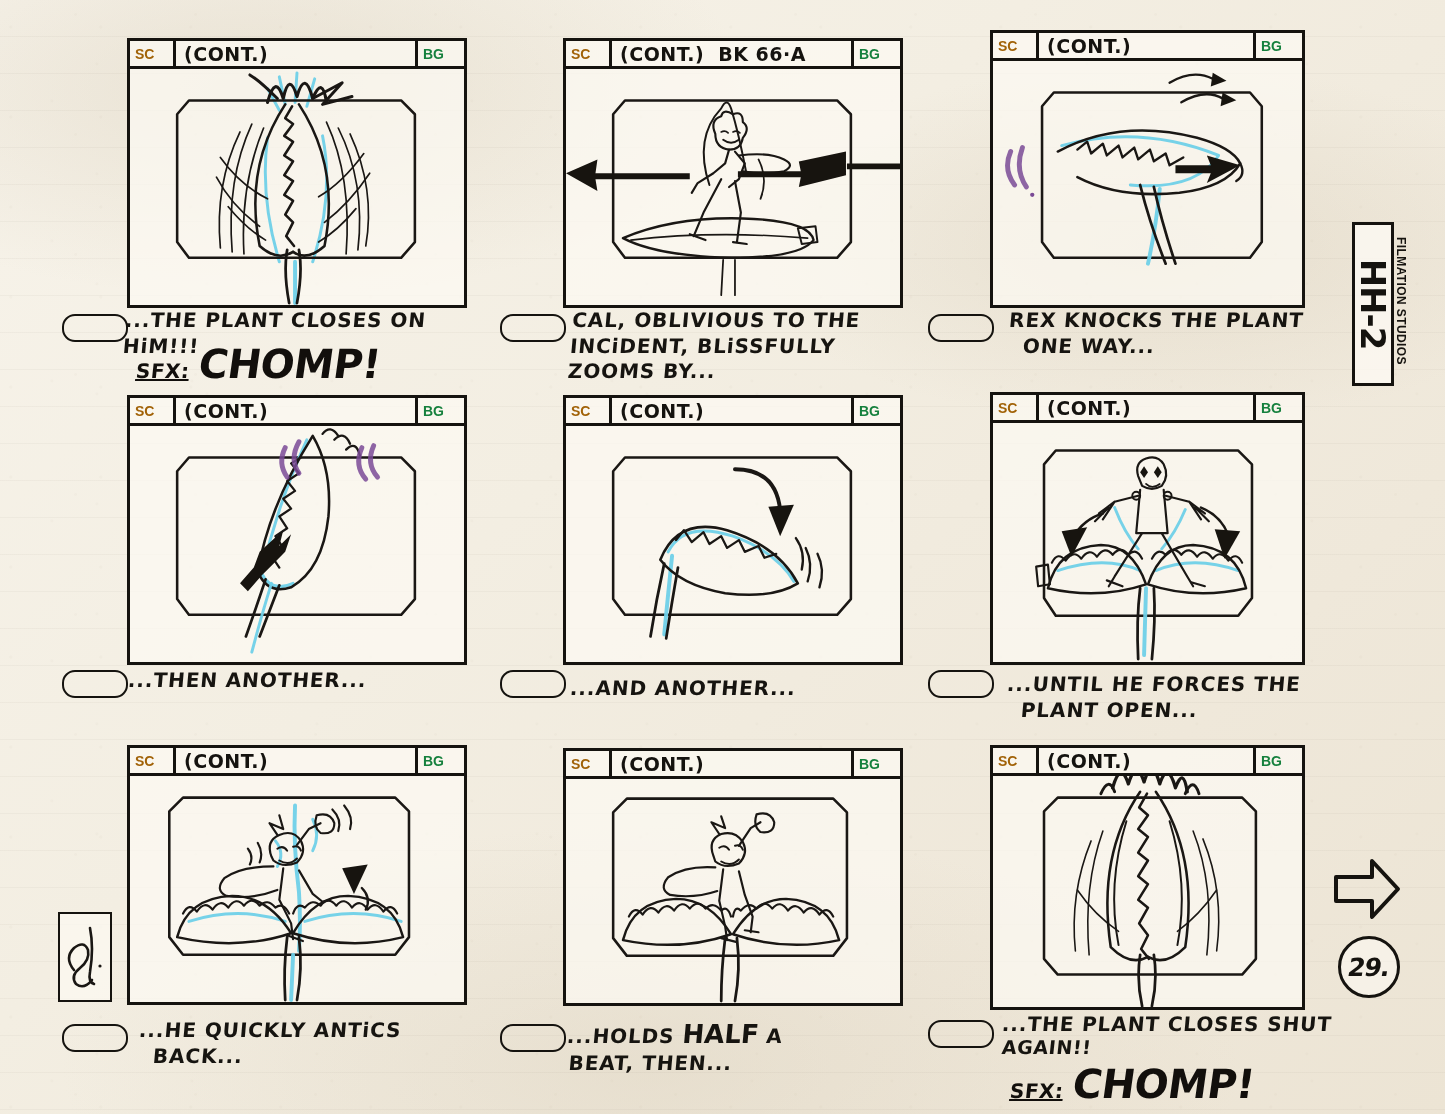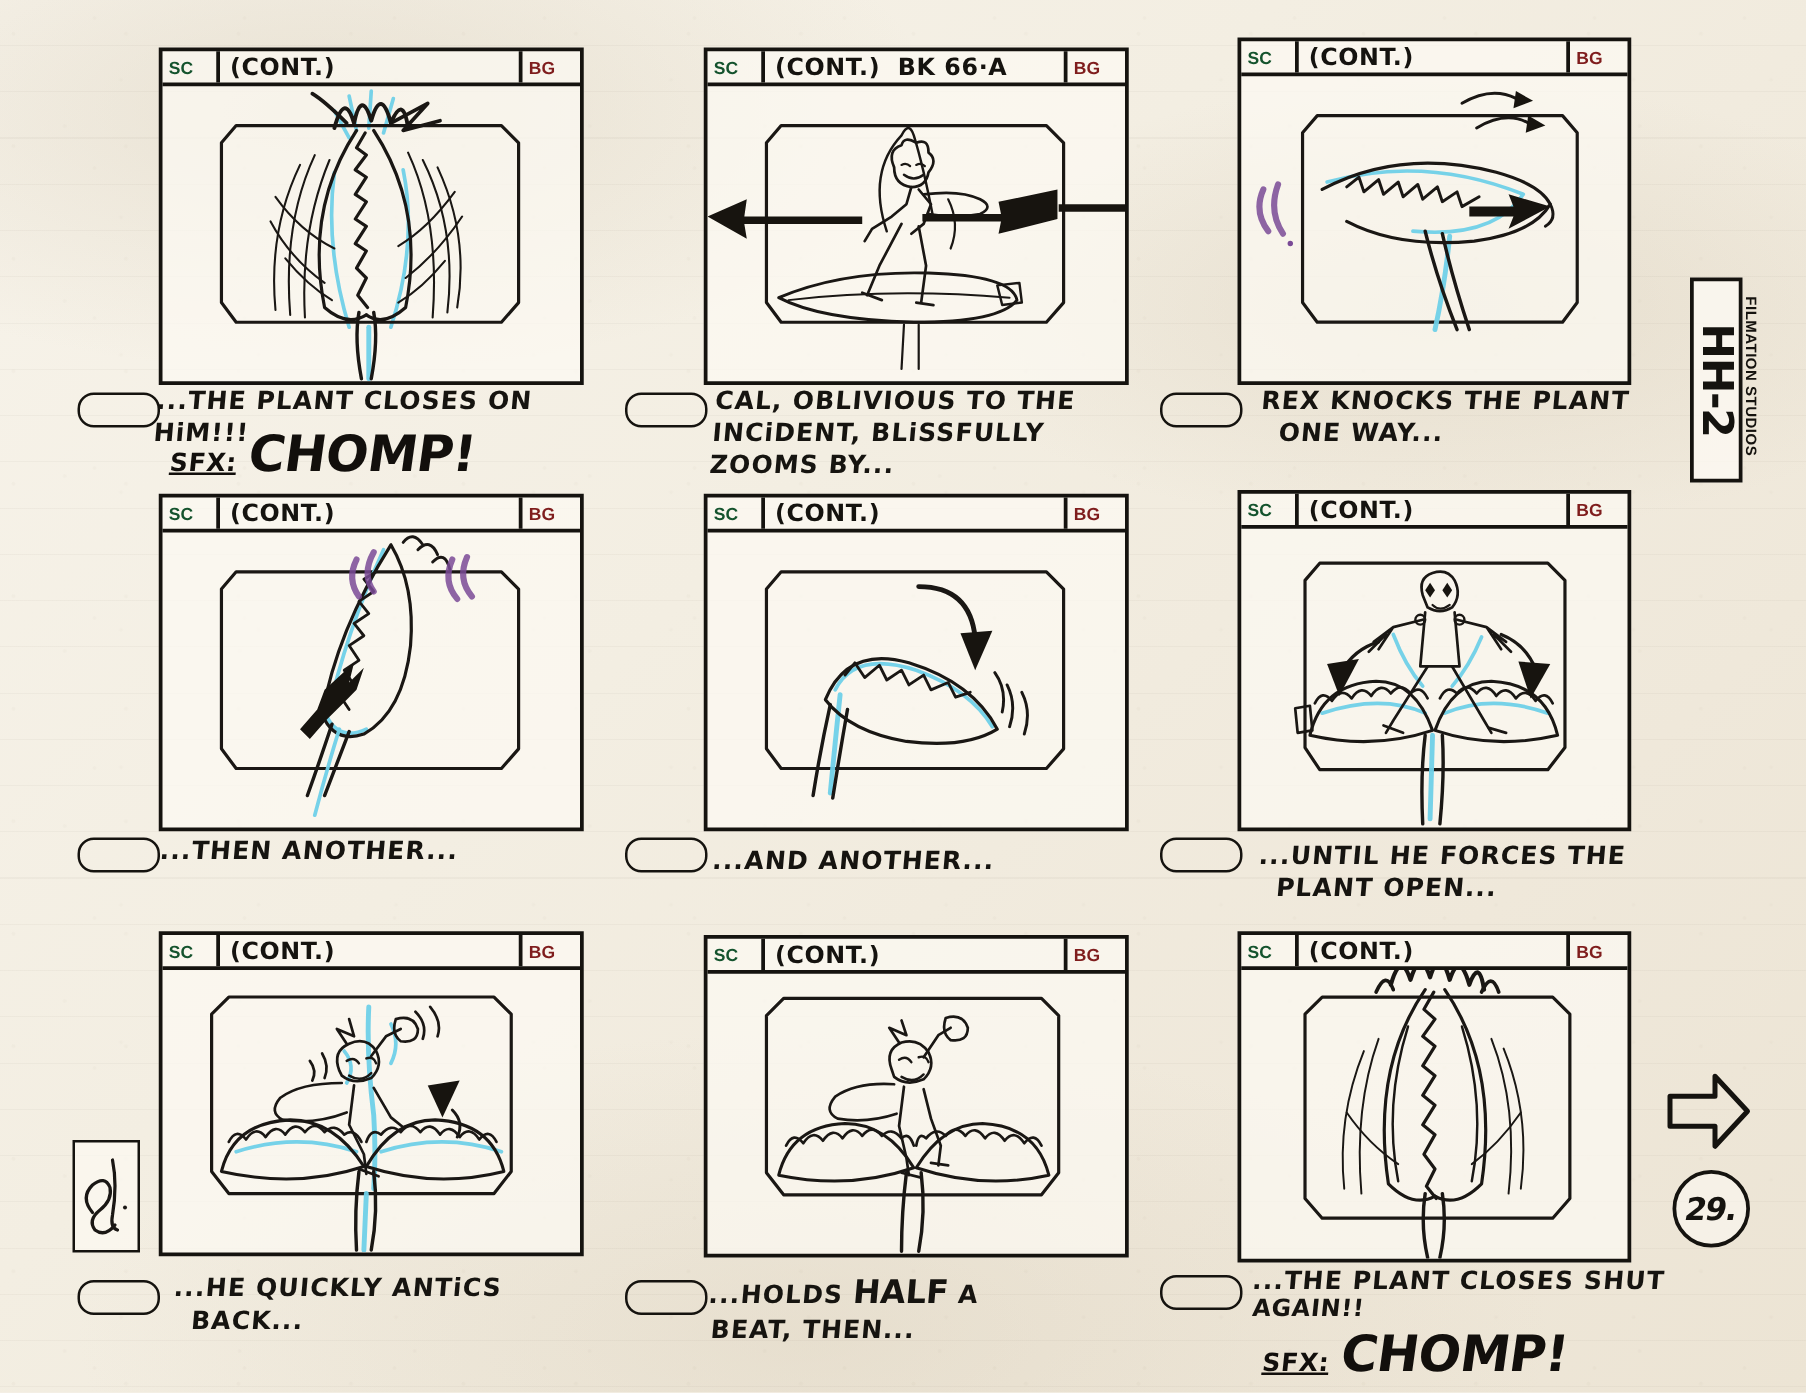--- a/index.html
+++ b/index.html
@@ -42,32 +42,32 @@
     box-sizing:border-box;
   }
   .hdr{
     position:absolute;left:0;top:0;right:0;height:28px;
     border-bottom:3px solid #15130f;
     display:flex;box-sizing:border-box;
   }
   .hdr .sc{
     width:46px;border-right:3px solid #15130f;
     display:flex;align-items:center;justify-content:flex-start;
-    padding-left:5px;font-size:14px;font-weight:700;color:#14532d;
+    padding-left:5px;font-size:14px;font-weight:700;color:#a16207;
     box-sizing:border-box;
   }
   .hdr .mid{
     flex:1;border-right:3px solid #15130f;
     display:flex;align-items:center;padding-left:8px;box-sizing:border-box;
     font-family:"DejaVu Sans",sans-serif;font-weight:700;font-size:19px;
     color:#15130f;letter-spacing:.5px;
   }
   .hdr .bg{
     width:46px;display:flex;align-items:center;padding-left:5px;
-    font-size:14px;font-weight:700;color:#7f1d1d;box-sizing:border-box;
+    font-size:14px;font-weight:700;color:#15803d;box-sizing:border-box;
   }
   .art{position:absolute;left:0;right:0;bottom:0;top:28px;overflow:hidden;}
   .art svg{position:absolute;left:0;top:0;width:100%;height:100%;}
 
   
   .cap{position:absolute;}
   .pill{
     position:absolute;left:0;top:2px;width:62px;height:24px;
     border:2.5px solid #15130f;border-radius:13px;background:transparent;
   }

